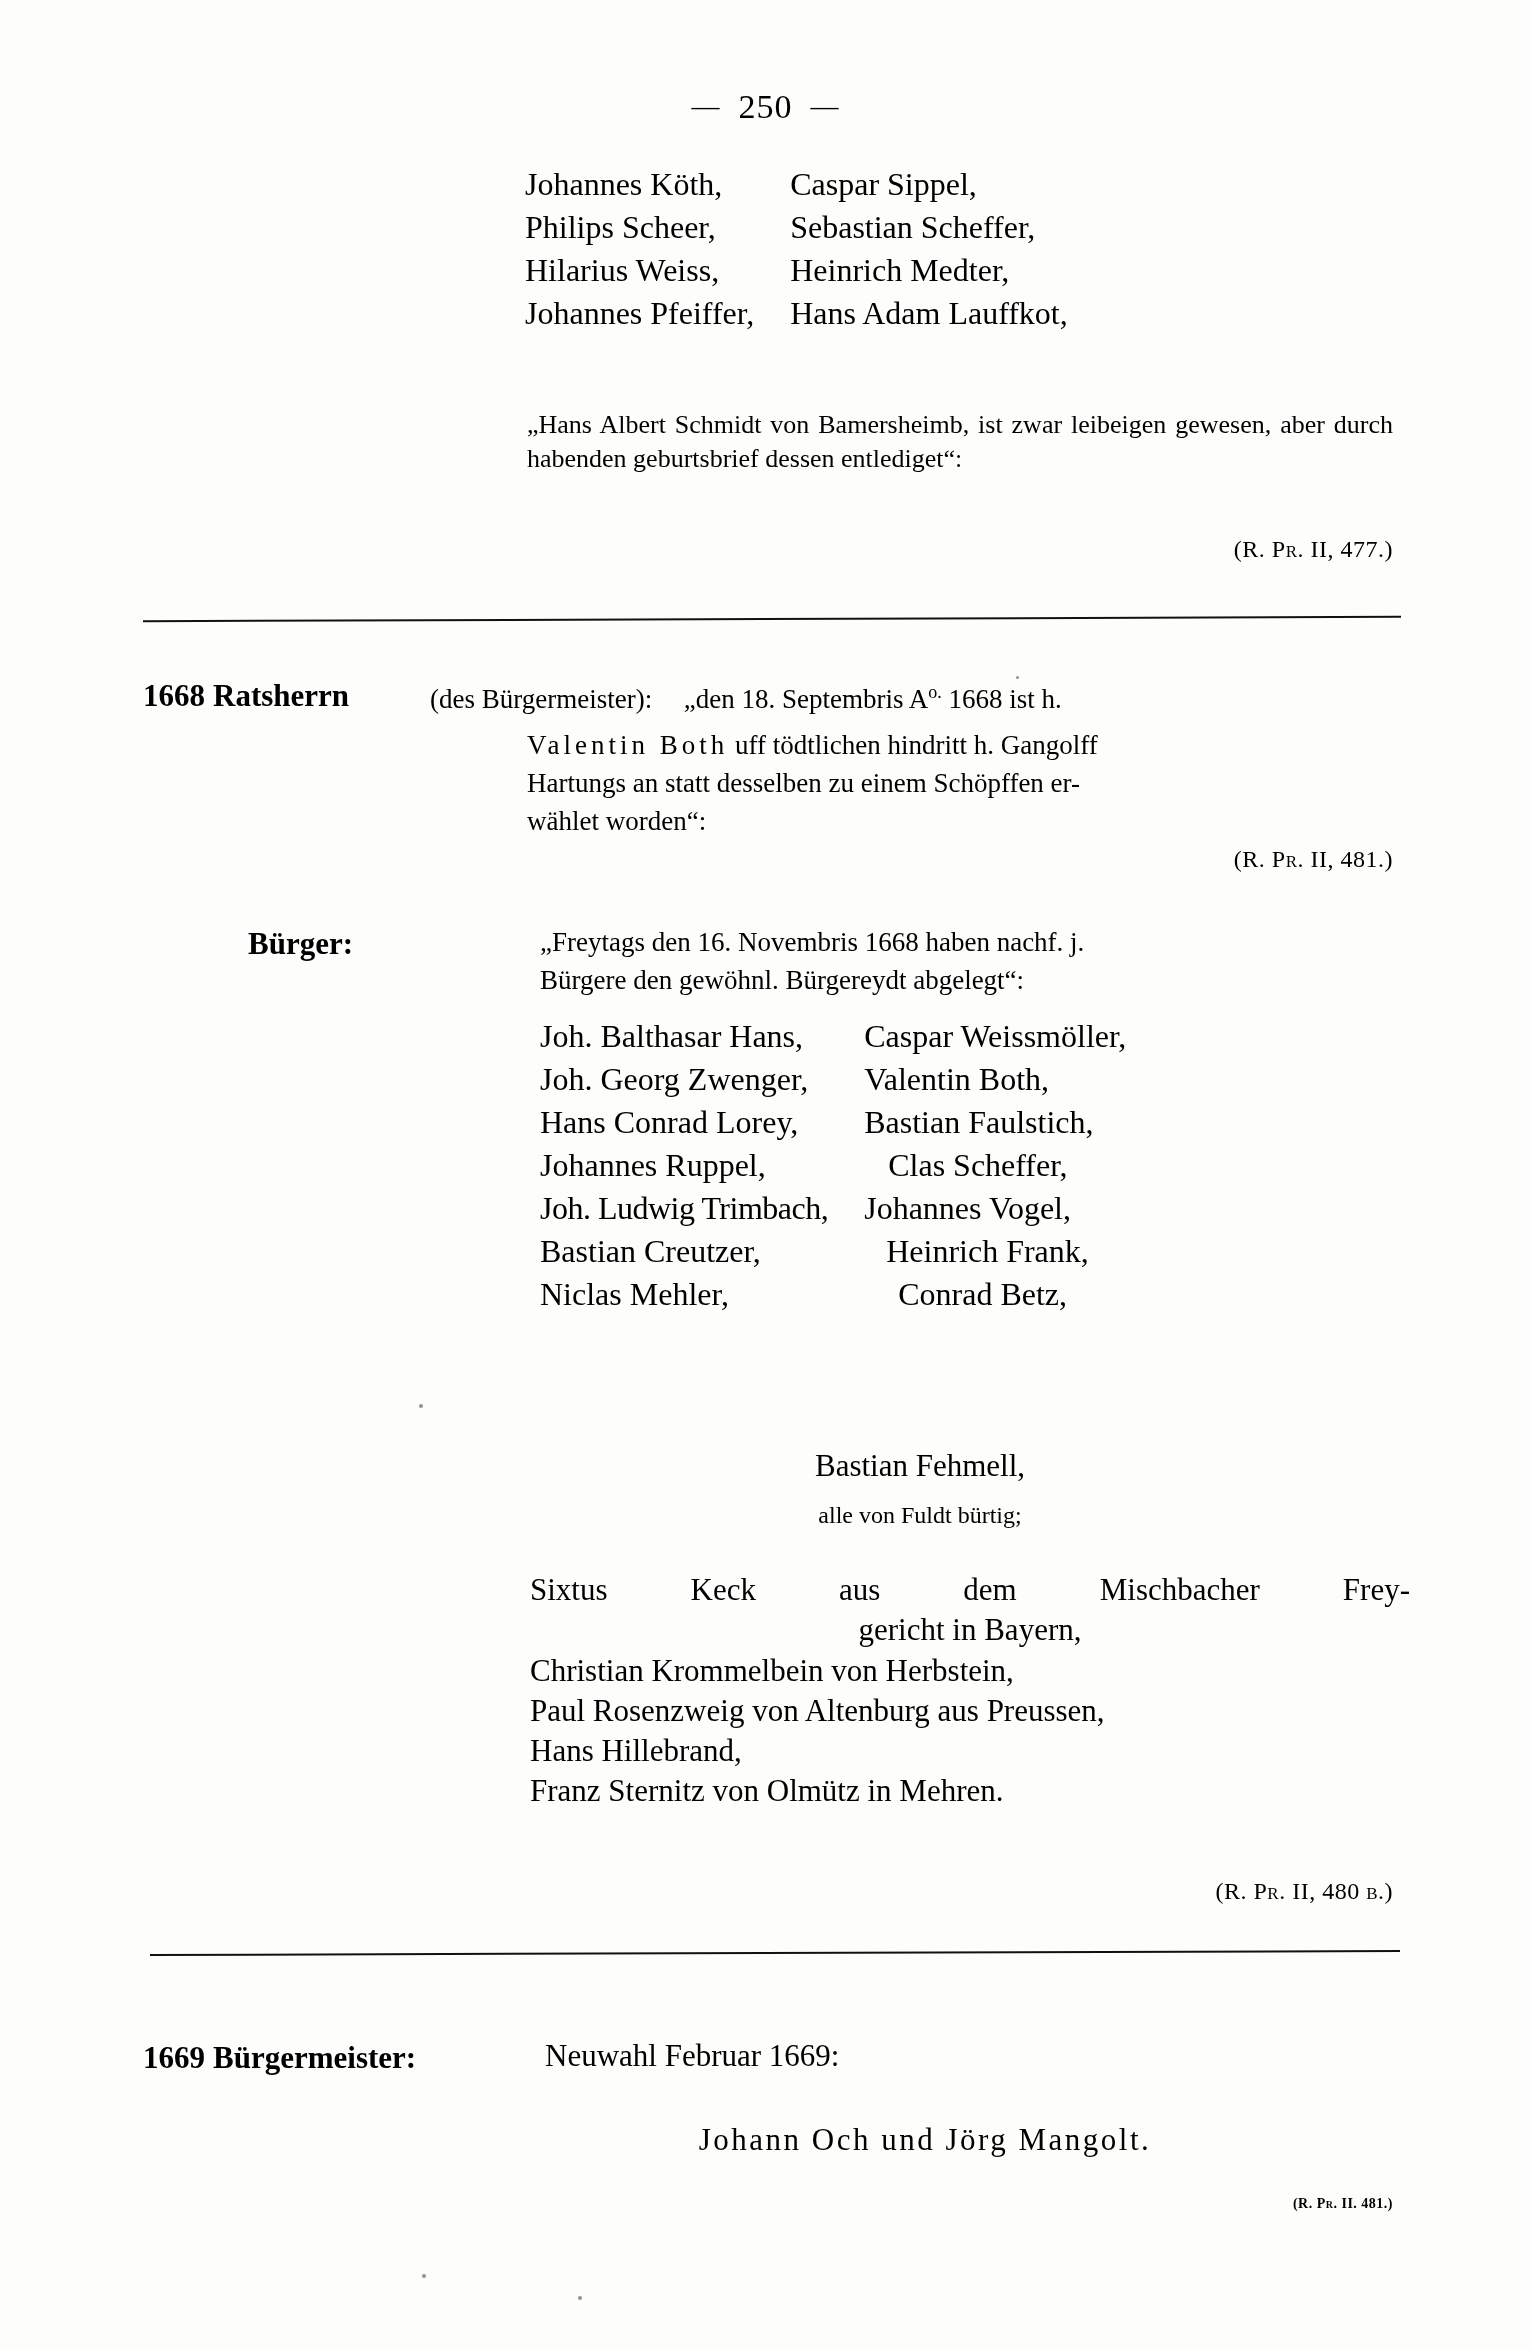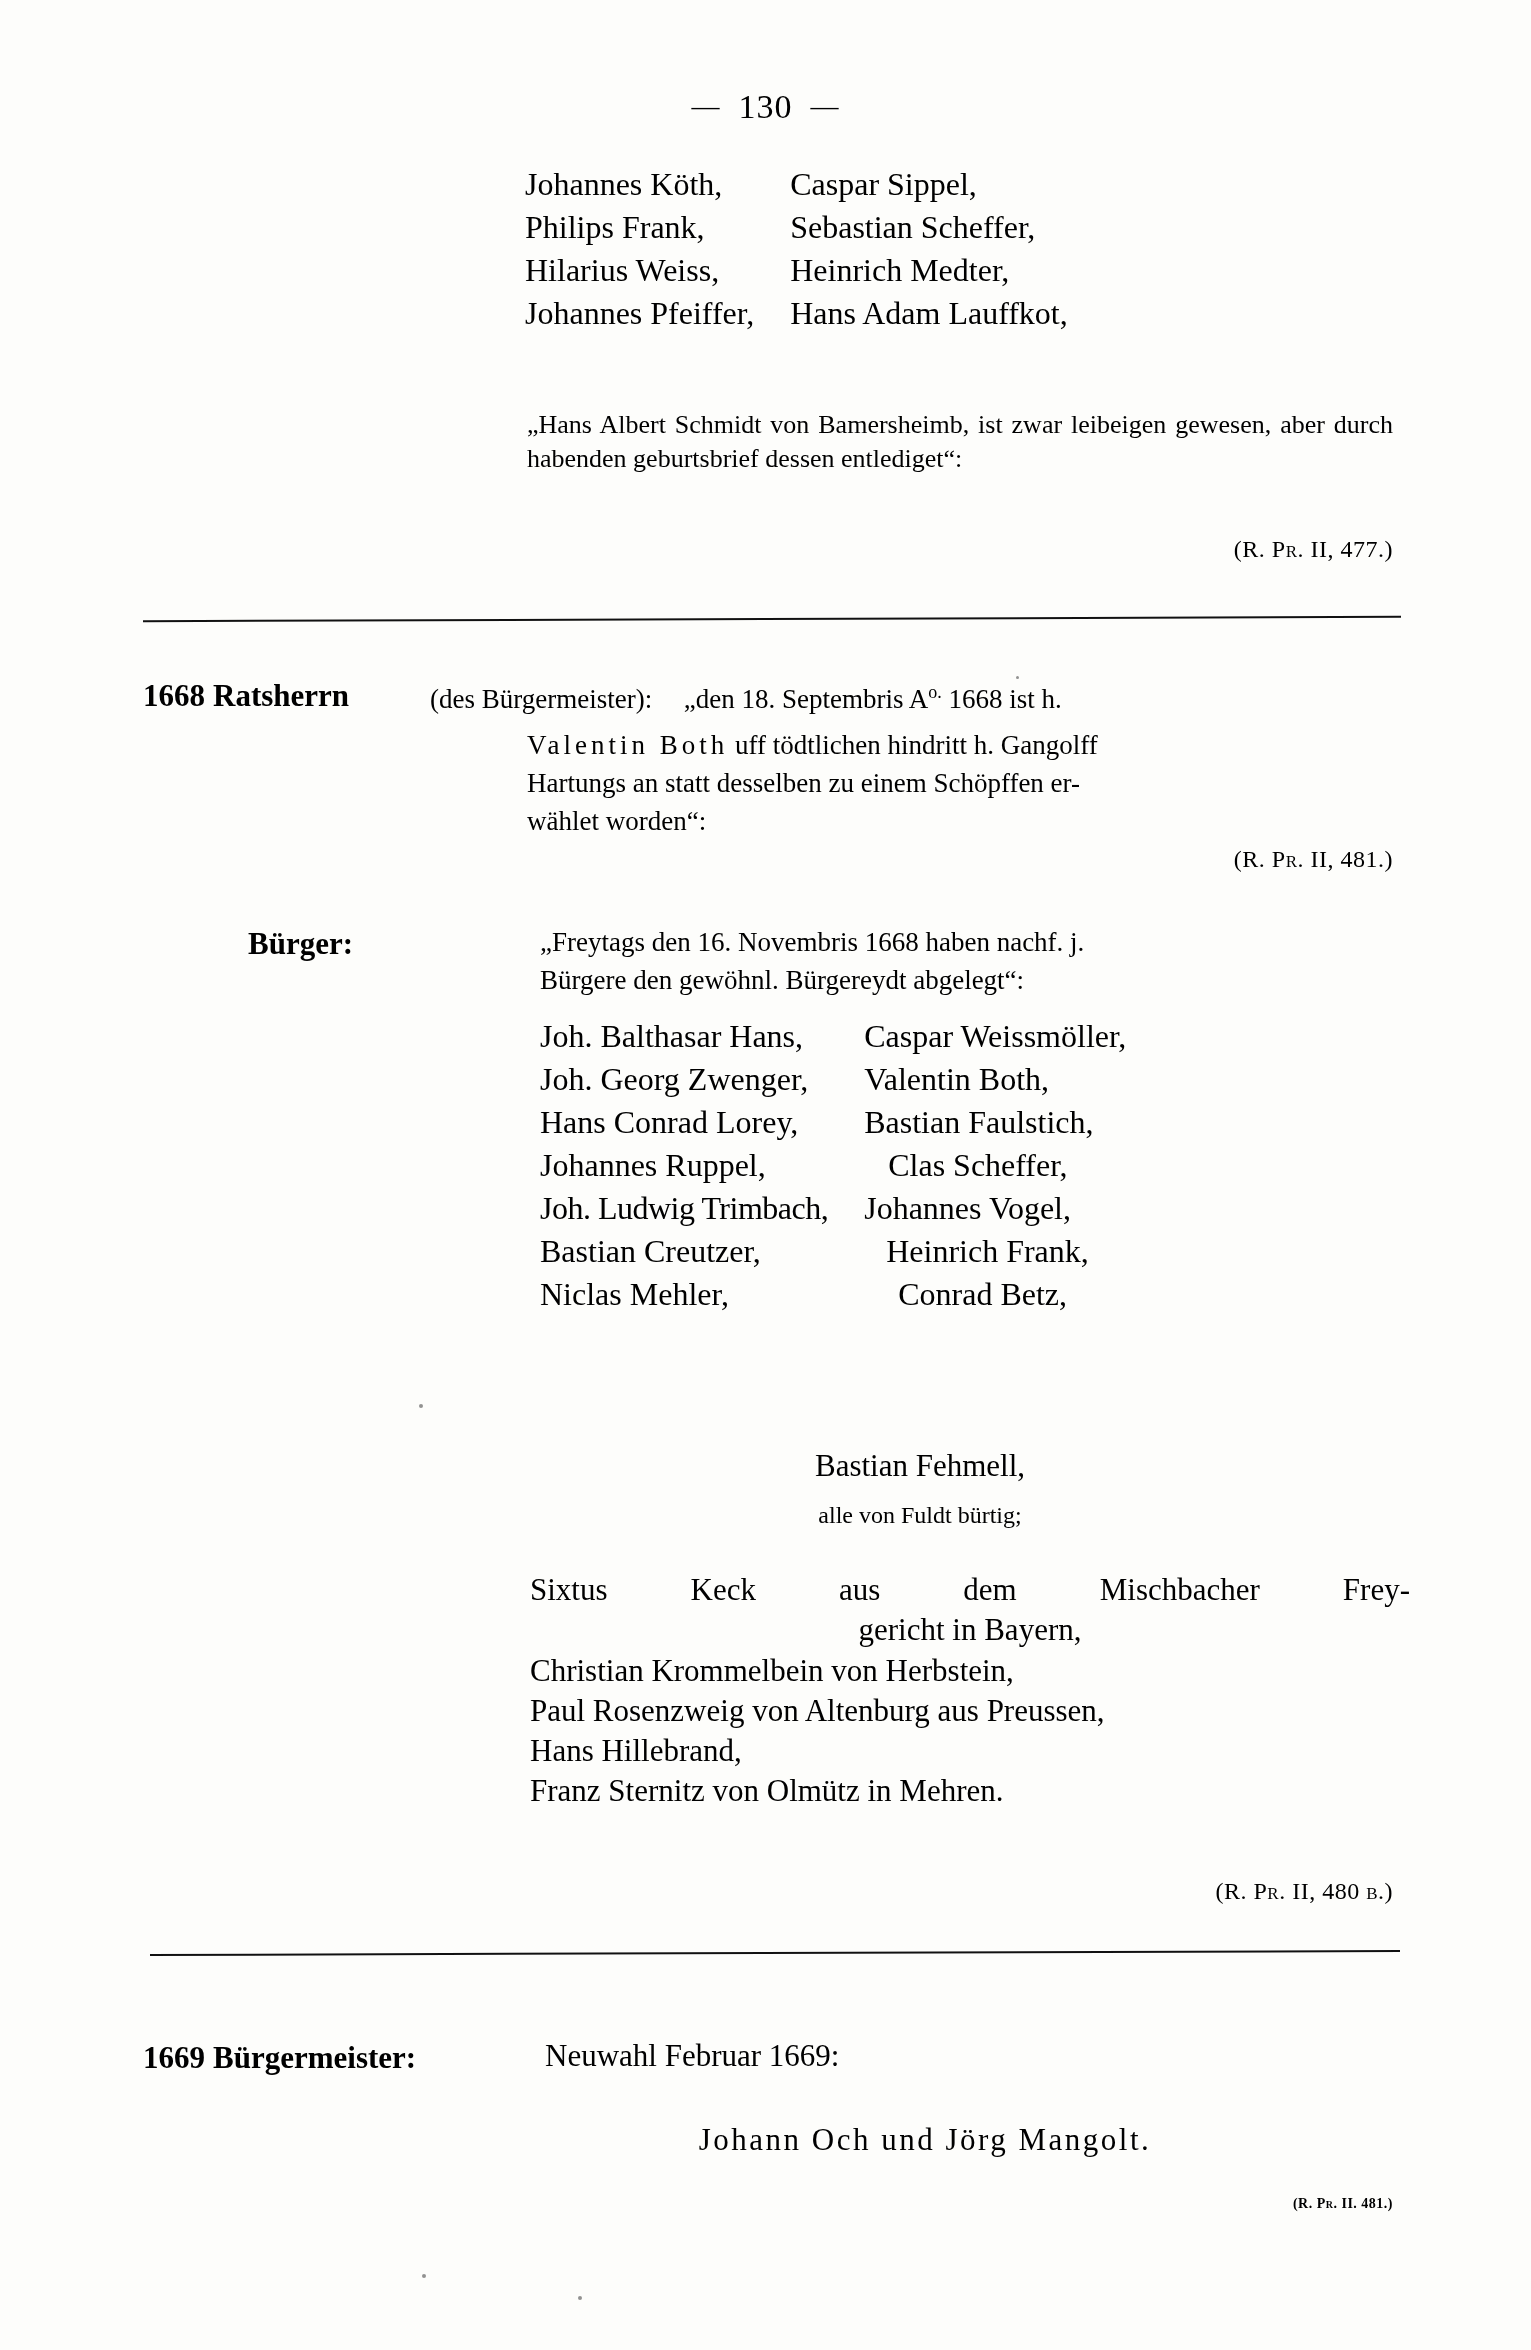--- a/index.html
+++ b/index.html
@@ -110,32 +110,32 @@
   .free-list .ctr { text-align: center; }
 
   .speck { position: absolute; background: #3a3a3a; border-radius: 50%; opacity: .55; }
 </style>
 </head>
 <body>
 
 <div class="page">
 
   <div class="page-header">
-    <span class="dash">—</span><span class="num">130</span><span class="dash">—</span>
+    <span class="dash">—</span><span class="num">250</span><span class="dash">—</span>
   </div>
 
   <div class="blk" style="left:525px; top:168px;">
     <table class="name-table">
       <tbody>
         <tr>
           <td class="col-l">Johannes Köth,</td>
           <td class="col-r">Caspar Sippel,</td>
         </tr>
         <tr>
-          <td class="col-l">Philips Frank,</td>
+          <td class="col-l">Philips Scheer,</td>
           <td class="col-r">Sebastian Scheffer,</td>
         </tr>
         <tr>
           <td class="col-l">Hilarius Weiss,</td>
           <td class="col-r">Heinrich Medter,</td>
         </tr>
         <tr>
           <td class="col-l">Johannes Pfeiffer,</td>
           <td class="col-r">Hans Adam Lauffkot,</td>
         </tr>

